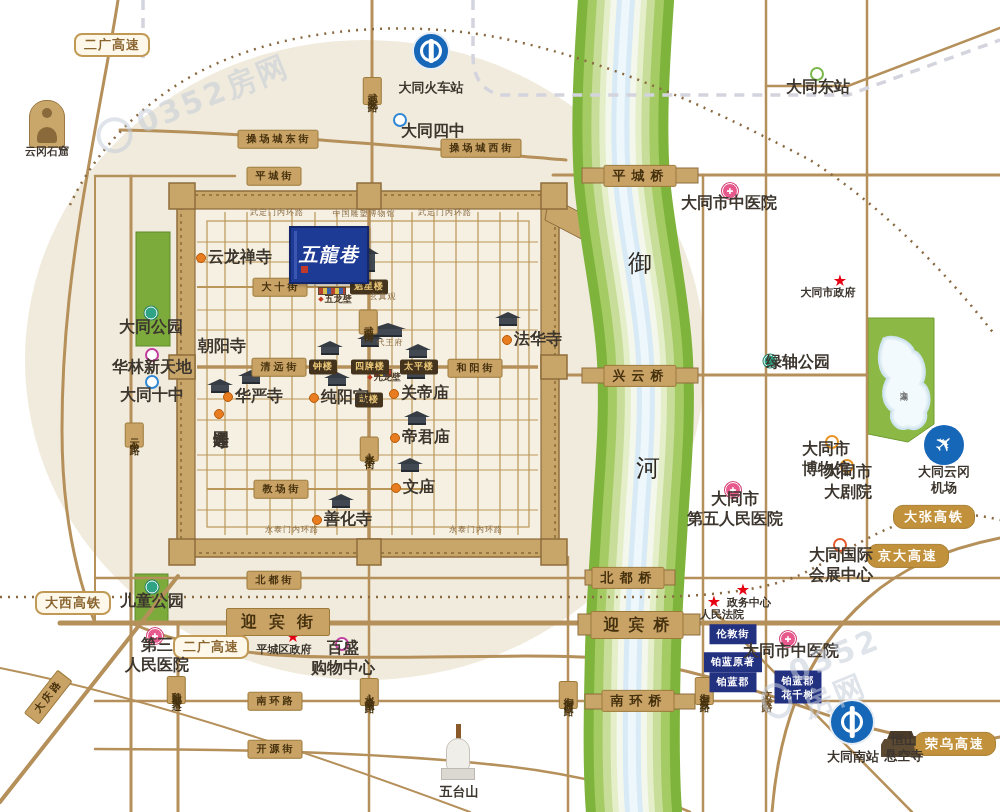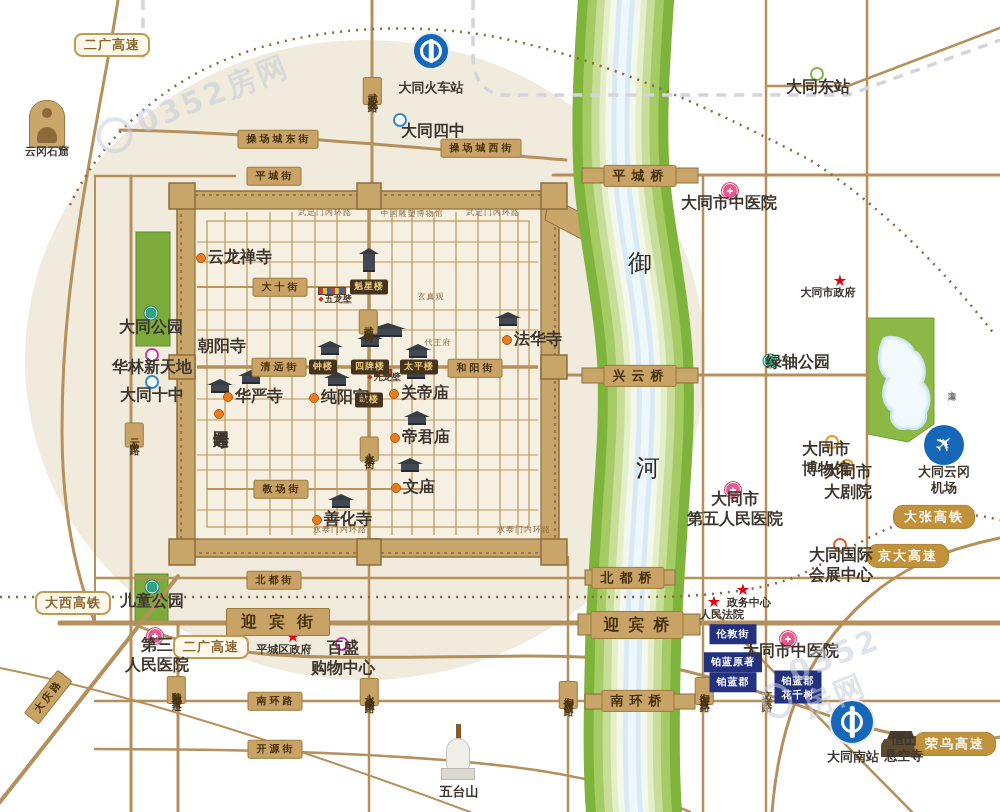--- a/index.html
+++ b/index.html
@@ -33,21 +33,21 @@
   .bl{background:#233181;color:#fff;font-weight:bold;font-size:10px;
       font-family:"DejaVu Serif","Liberation Serif",serif;padding:3px 7px;letter-spacing:1px;line-height:1.35;}
 
   
   .t{color:#3d362e;font-weight:bold;font-size:11px;}
   .sm{font-size:16px;}
   .tl{font-size:13px;}
   .v{writing-mode:vertical-rl;}
   .dot::before{content:"";display:inline-block;width:8px;height:8px;border-radius:50%;
       background:#e87c20;border:1.5px solid #b75c0a;margin-right:2px;vertical-align:-1px;}
-  .ts{color:#8a6a42;font-family:"DejaVu Serif","Liberation Serif",serif;font-size:8px;letter-spacing:1px;white-space:nowrap;margin-left:48px;}
+  .ts{color:#8a6a42;font-family:"DejaVu Serif","Liberation Serif",serif;font-size:8px;letter-spacing:1px;white-space:nowrap;}
   .dia{color:#4a3a28;font-family:"DejaVu Serif","Liberation Serif",serif;font-weight:bold;font-size:9px;white-space:nowrap;}
   .dia::before{content:"◆";color:#c03a20;font-size:7px;margin-right:1px;vertical-align:1px;}
   .tvx{color:#6b4f28;font-family:"DejaVu Serif","Liberation Serif",serif;font-weight:bold;
        font-size:11px;writing-mode:vertical-rl;letter-spacing:6px;}
   .rc{color:#2e2922;font-family:"DejaVu Serif","Liberation Serif",serif;font-size:24px;}
   .gray{color:#6d6d6d;font-weight:normal;}
 
   
   .mk{position:absolute;transform:translate(-50%,-50%);z-index:4;}
   .mk.train{width:34px;height:34px;background:#1767b8;border-radius:50%;border:2px solid #e7edf4;}
@@ -235,20 +235,23 @@
 
   <div class="wm" style="left:193px;top:103px">
     <span class="wring"></span>
     <span>0352房网</span>
   </div>
   <div class="wm" style="left:838px;top:676px">
     <span class="wring"></span>
     <span>0352房网</span>
   </div>
 
+  <div class="banner">
+    <span>五龍巷</span>
+  </div>
 
   <div id="markers">
       <div class="mk train" style="left: 431px; top: 51px;"></div>
       <div class="mk train big" style="left: 852px; top: 722px;"></div>
       <div class="mk plane" style="left: 944px; top: 445px;"></div>
       <div class="mk hosp" style="left: 730px; top: 191px;"></div>
       <div class="mk hosp" style="left: 733px; top: 490px;"></div>
       <div class="mk hosp" style="left: 155px; top: 636px;"></div>
       <div class="mk hosp" style="left: 788px; top: 639px;"></div>
       <div class="mk star" style="left: 840px; top: 281px;"></div>

